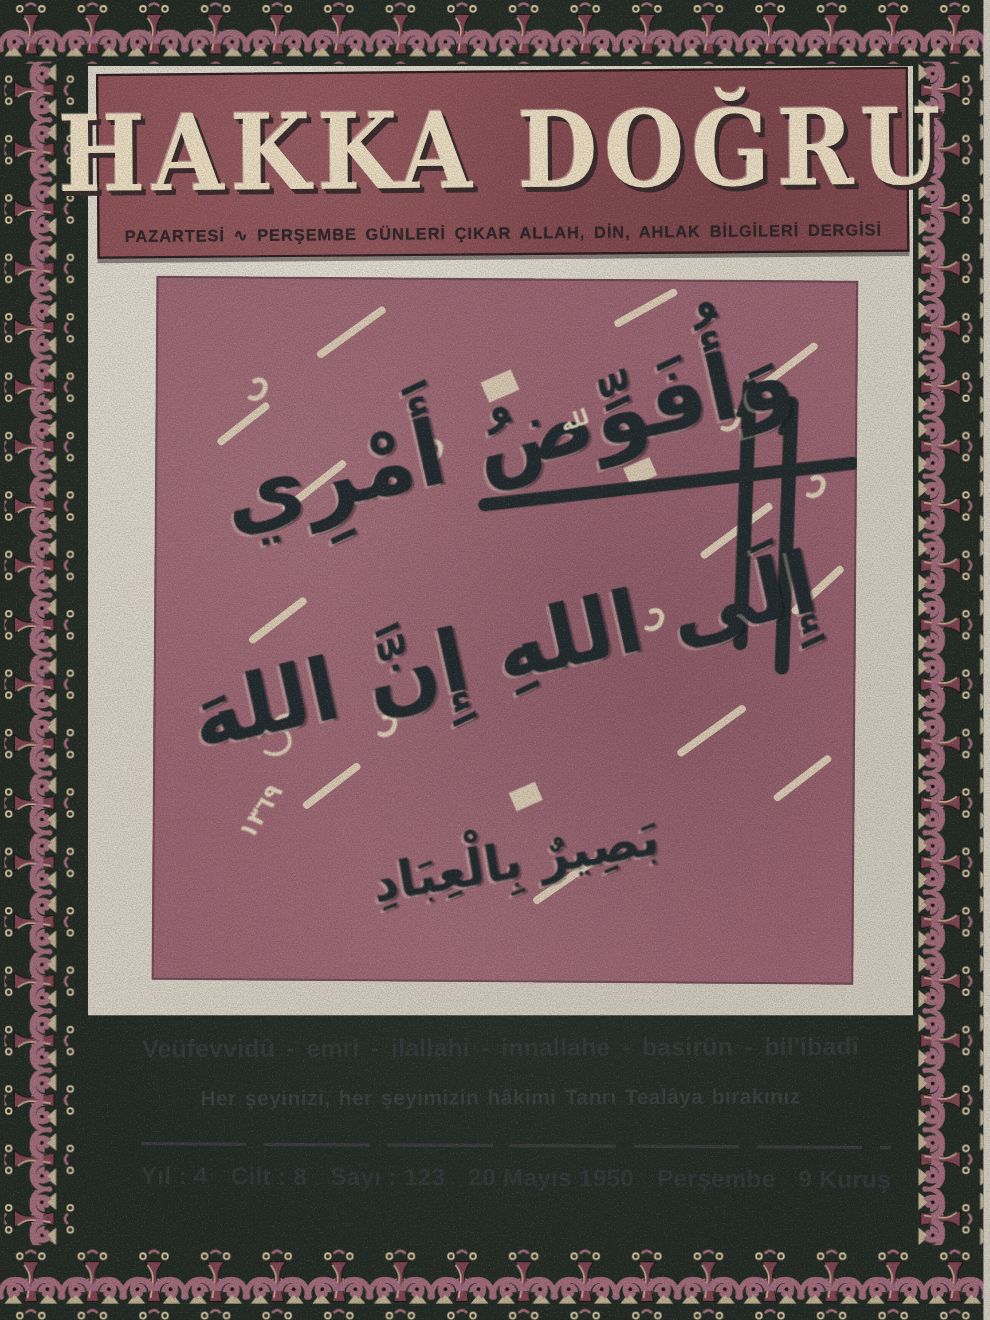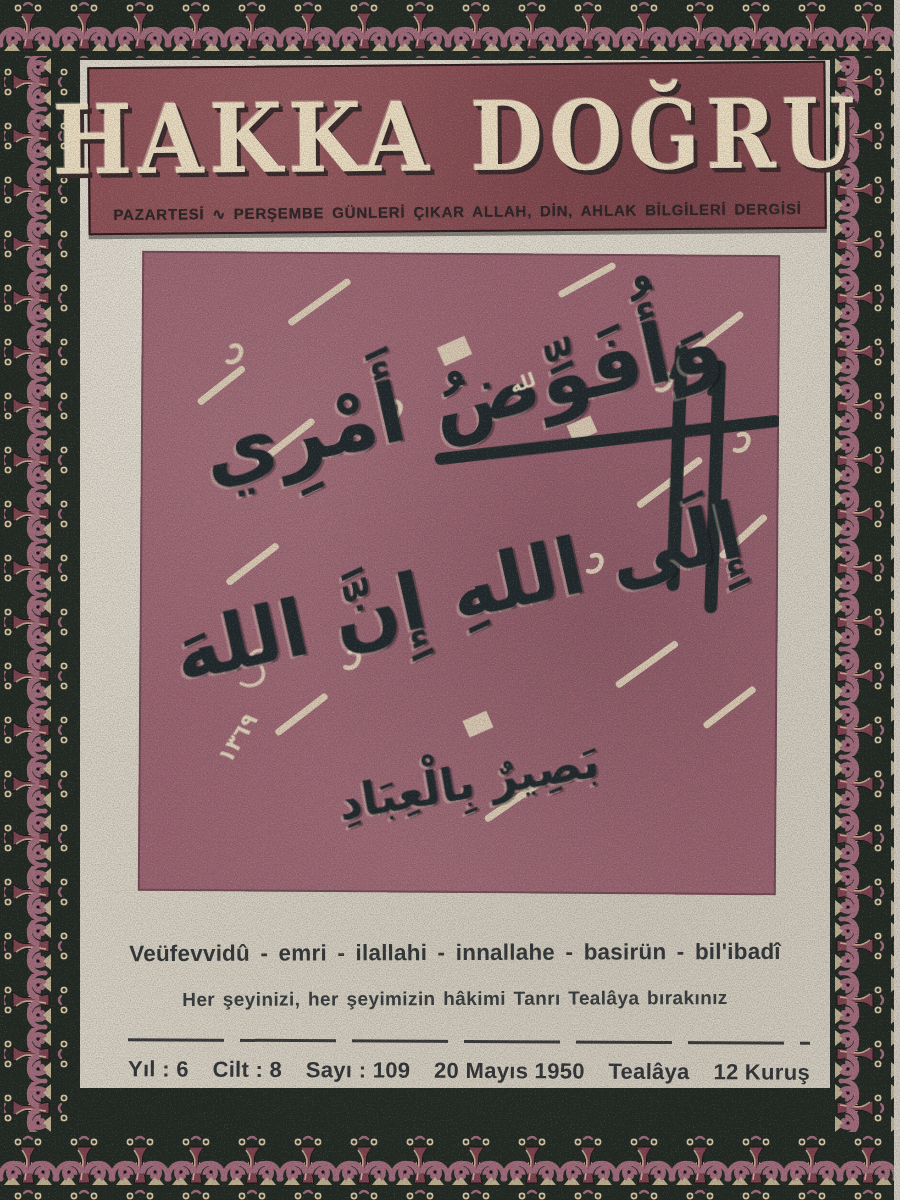--- a/index.html
+++ b/index.html
@@ -6,21 +6,21 @@
   #cover{
     position:relative;width:900px;height:1200px;overflow:hidden;
     background-color:#232a24;
     background-image:radial-gradient(ellipse at 50% 45%, rgba(130,145,128,0.10), transparent 72%);
     font-family:"Liberation Sans",sans-serif;
   }
   
   #frame-svg{position:absolute;left:0;top:0;width:900px;height:1200px;}
   
   #page{
-    position:absolute;left:80px;top:60px;width:750px;height:1028px;
+    position:absolute;left:80px;top:60px;width:750px;height:863px;
     background-color:#d6d0c3;
     background-image:radial-gradient(circle at 30% 20%, rgba(255,255,250,.25), transparent 55%),
                      radial-gradient(circle at 75% 80%, rgba(120,110,100,.10), transparent 60%);
   }
   
   #masthead{
     position:absolute;left:8px;top:4px;width:734px;height:164px;
     background-color:#8b4f55;
     background-image:radial-gradient(circle at 25% 35%, rgba(255,230,220,.08), transparent 45%),
                      radial-gradient(circle at 80% 70%, rgba(40,20,25,.18), transparent 55%);
@@ -191,26 +191,26 @@
       <div class="ar-line" id="verse-line3" dir="rtl">بَصِيرٌ بِالْعِبَادِ</div>
       <div id="mini-lafz">لله</div>
       <div id="hijri-year">١٣٦٩</div>
     </div>
 
     <div id="caption-translit">Veüfevvidû - emri - ilallahi - innallahe - basirün - bil'ibadî</div>
     <div id="caption-translation">Her şeyinizi, her şeyimizin hâkimi Tanrı Tealâya bırakınız</div>
 
     <div id="footer-rule"></div>
     <div id="issue-info">
-      <span>Yıl : 6</span>
+      <span>Yıl : 4</span>
       <span>Cilt : 8</span>
-      <span>Sayı : 109</span>
+      <span>Sayı : 123</span>
       <span>20 Mayıs 1950</span>
-      <span>Tealâya</span>
-      <span>12 Kuruş</span>
+      <span>Perşembe</span>
+      <span>9 Kuruş</span>
     </div>
   </div>
 
   <div id="edge-right"></div>
 
   <svg class="grain" id="grain-dark" xmlns="http://www.w3.org/2000/svg">
     <filter id="gd">
         <feTurbulence type="fractalNoise" baseFrequency="0.82" numOctaves="2" seed="7"></feTurbulence>
       <feColorMatrix type="matrix" values="0 0 0 0 0.06  0 0 0 0 0.05  0 0 0 0 0.05  0.85 0 0 0 -0.28"></feColorMatrix>
       </filter>

